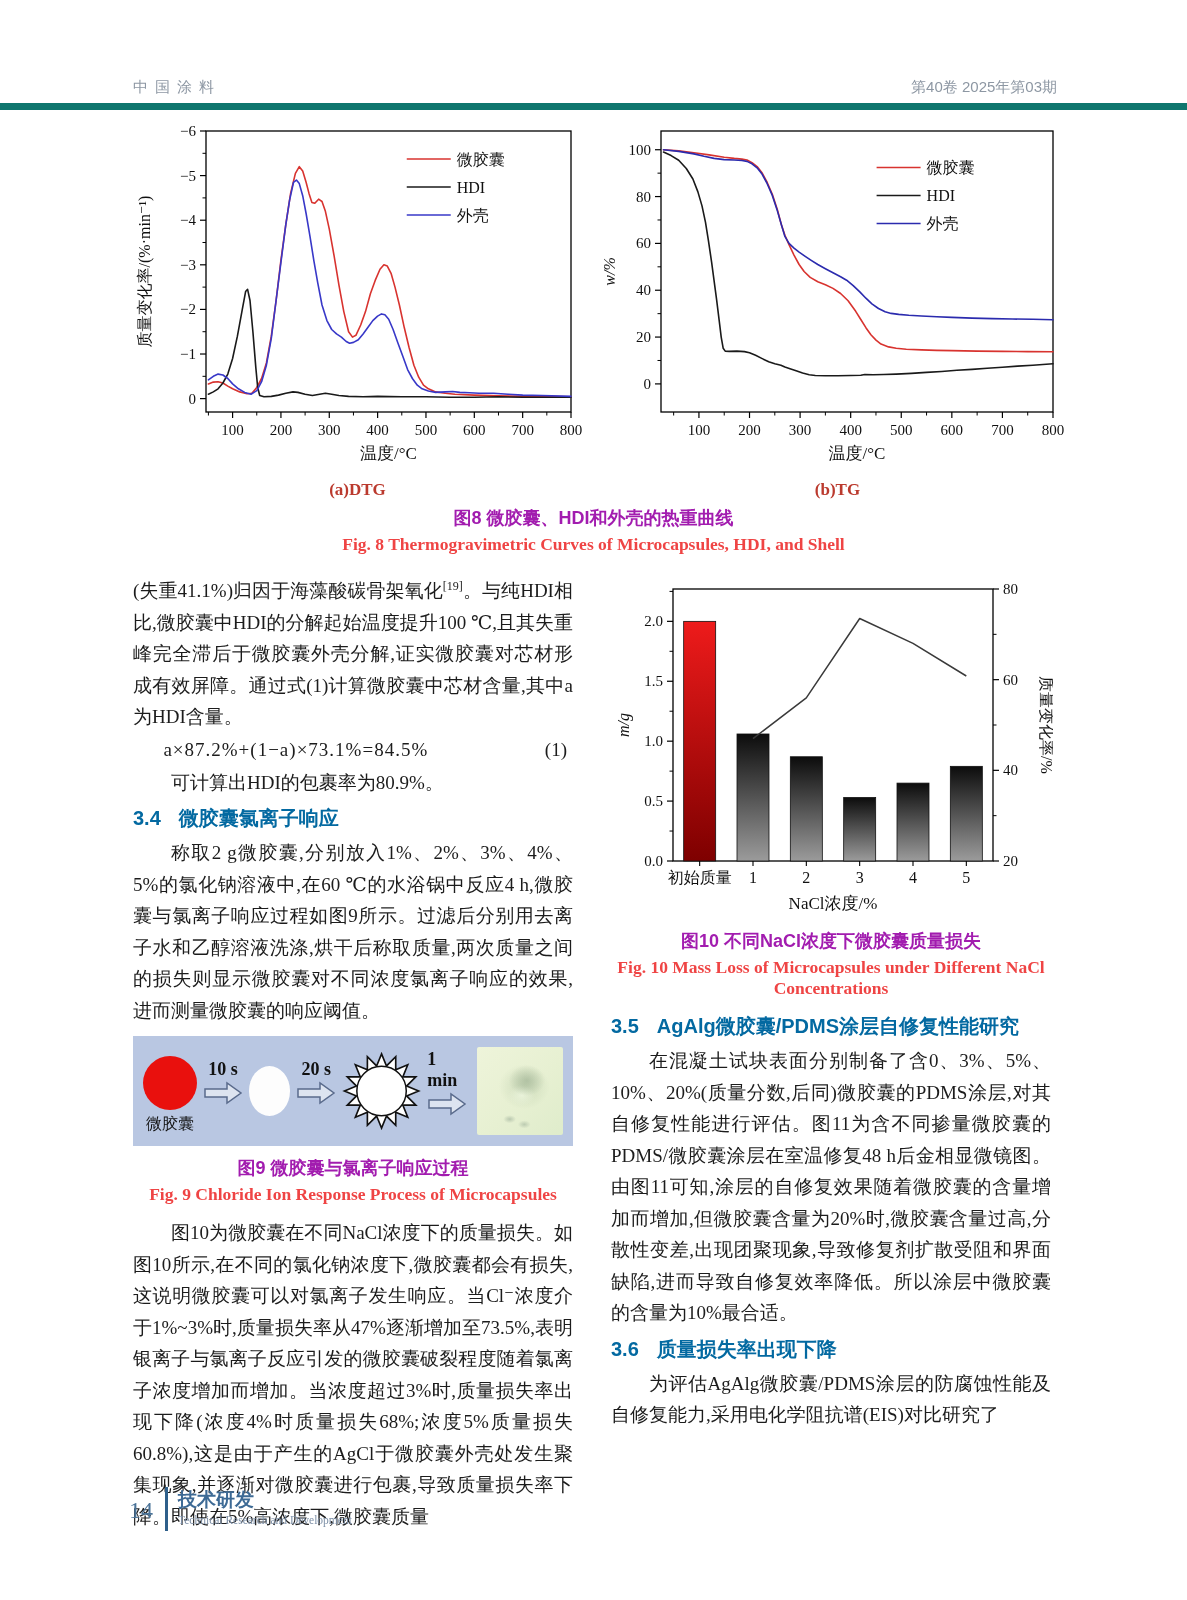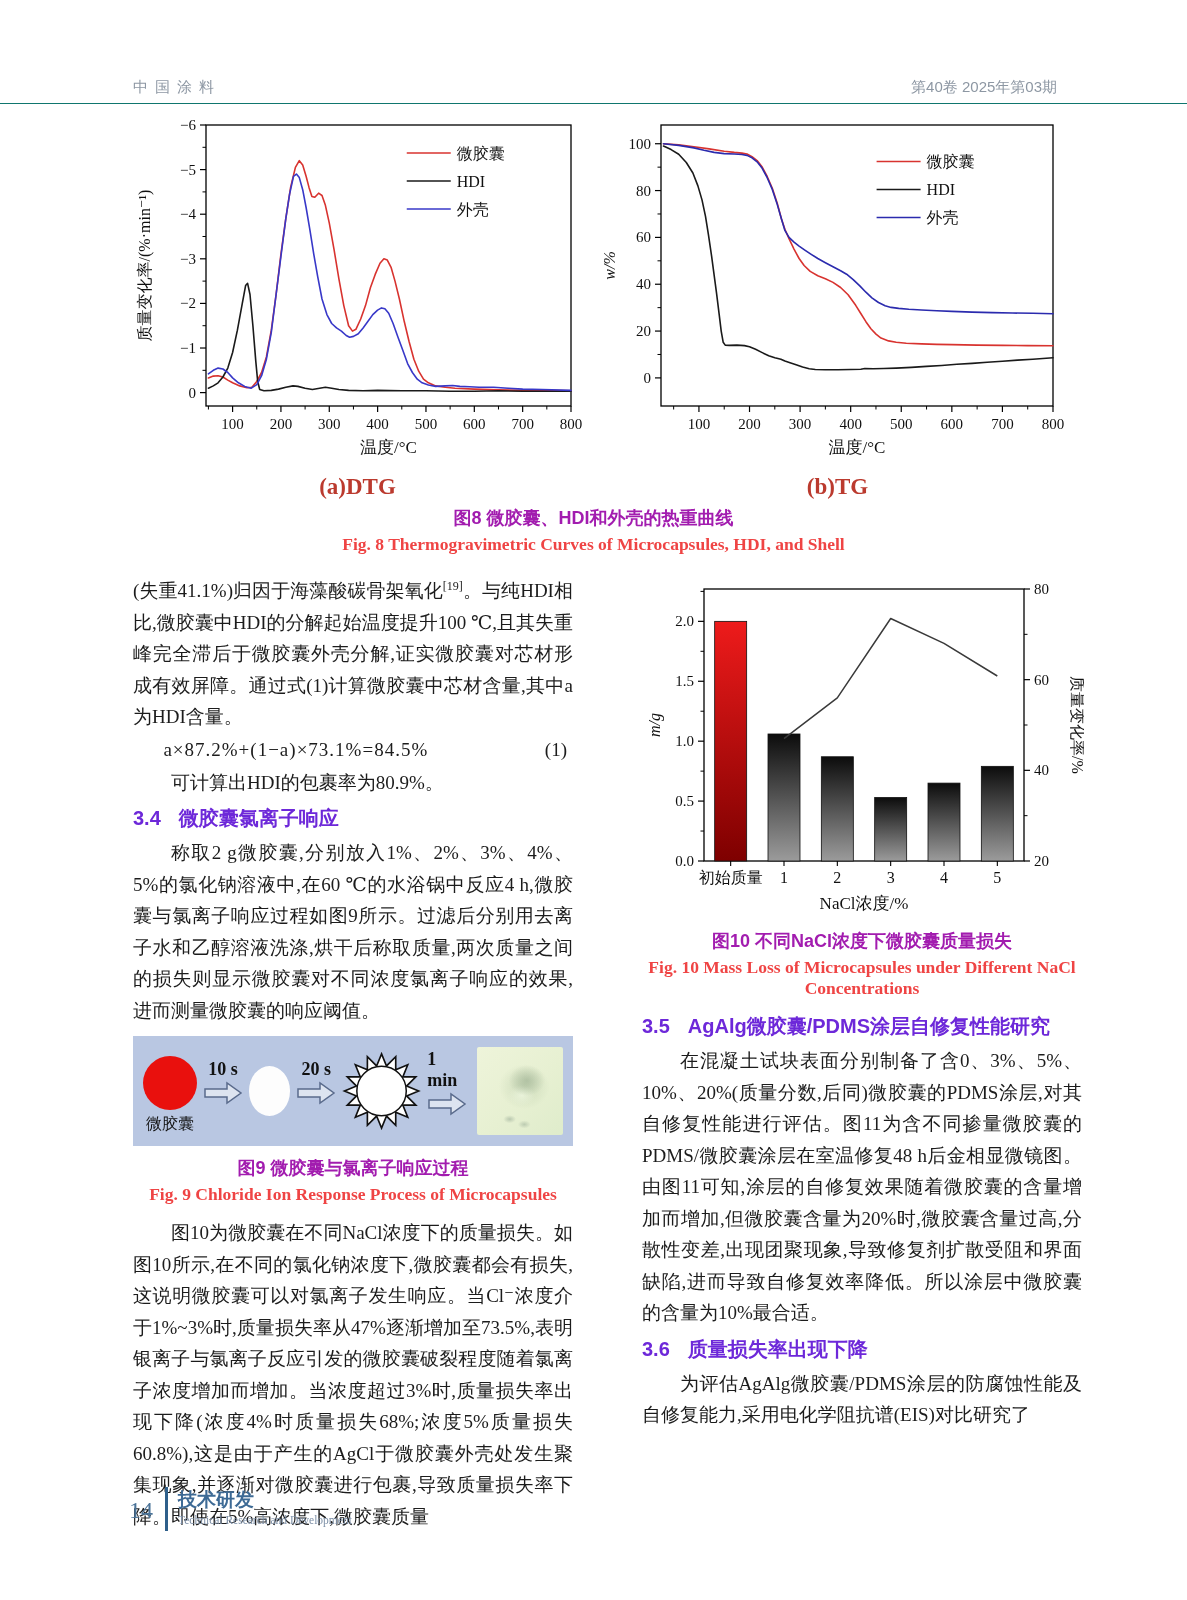--- a/index.html
+++ b/index.html
@@ -1,40 +1,40 @@
 <!DOCTYPE html>
 <html><head>
 <meta charset="utf-8">
 <style>
   html,body{margin:0;padding:0;background:#ffffff;}
   .page{position:relative;width:1187px;height:1600px;margin:0 auto;background:#fff;overflow:hidden;
         font-family:"Liberation Serif","DejaVu Serif",serif;color:#1c1c1c;}
   
   .header{display:flex;justify-content:space-between;align-items:flex-end;
-          padding:78px 130px 6px 133px;border-bottom:1px solid #0f766e;}
+          padding:78px 130px 6px 133px;border-bottom:7px solid #0f766e;}
   .header span{font-family:"Liberation Sans","DejaVu Sans",sans-serif;font-size:15px;color:#8d97a3;}
   .journal-name{letter-spacing:7px;}
   
   .charts-row{display:flex;justify-content:space-between;padding:12px 122px 0 130px;}
   .sub-captions{display:flex;justify-content:space-between;padding:2px 122px 0 130px;}
-  .sub-cap{width:455px;text-align:center;color:#bb3a2e;font-size:23px;font-weight:bold;}
+  .sub-cap{width:455px;text-align:center;color:#bb3a2e;font-size:17px;font-weight:bold;}
   .fig-cap-zh{text-align:center;font-family:"Liberation Sans","DejaVu Sans",sans-serif;
               font-weight:bold;font-size:18px;margin-top:6px;color:#a21caf;}
   .fig-cap-en{text-align:center;font-weight:bold;font-size:17.5px;margin-top:4px;color:#ef4444;}
   
-  .columns{display:flex;gap:69px;padding:0 130px 0 133px;margin-top:16px;}
+  .columns{display:flex;gap:38px;padding:0 130px 0 133px;margin-top:16px;}
   .col{width:440px;}
   .col p{margin:0;font-size:19px;line-height:31.5px;text-align:justify;}
   .indent{text-indent:2em;}
   sup{font-size:12px;}
   .formula-row{display:flex;align-items:baseline;font-size:19px;line-height:34px;}
   .formula-body{margin-left:1.6em;letter-spacing:1px;}
   .formula-no{margin-left:auto;margin-right:6px;}
   .sec-heading{font-family:"Liberation Sans","DejaVu Sans",sans-serif;font-weight:bold;
-               color:#6d28d9;font-size:20px;line-height:34px;margin:3px 0 2px 0;}
+               color:#0369a1;font-size:20px;line-height:34px;margin:3px 0 2px 0;}
   .sec-heading .num{margin-right:18px;}
   
   .fig9-panel{margin-top:10px;background:#b9c7e2;height:110px;display:flex;align-items:center;
               padding:0 10px;gap:6px;}
   .capsule-wrap{display:flex;flex-direction:column;align-items:center;margin-top:8px;}
   .red-circle{width:54px;height:54px;border-radius:50%;background:#e9100d;}
   .capsule-label{font-family:"Liberation Sans","DejaVu Sans",sans-serif;font-size:16px;color:#111;margin-top:4px;}
   .white-circle{width:50px;height:50px;border-radius:50%;background:#fdfdfd;}
   .step{display:flex;flex-direction:column;align-items:center;margin-top:-18px;}
   .step-label{font-weight:bold;font-size:18px;color:#111;margin-bottom:1px;}

